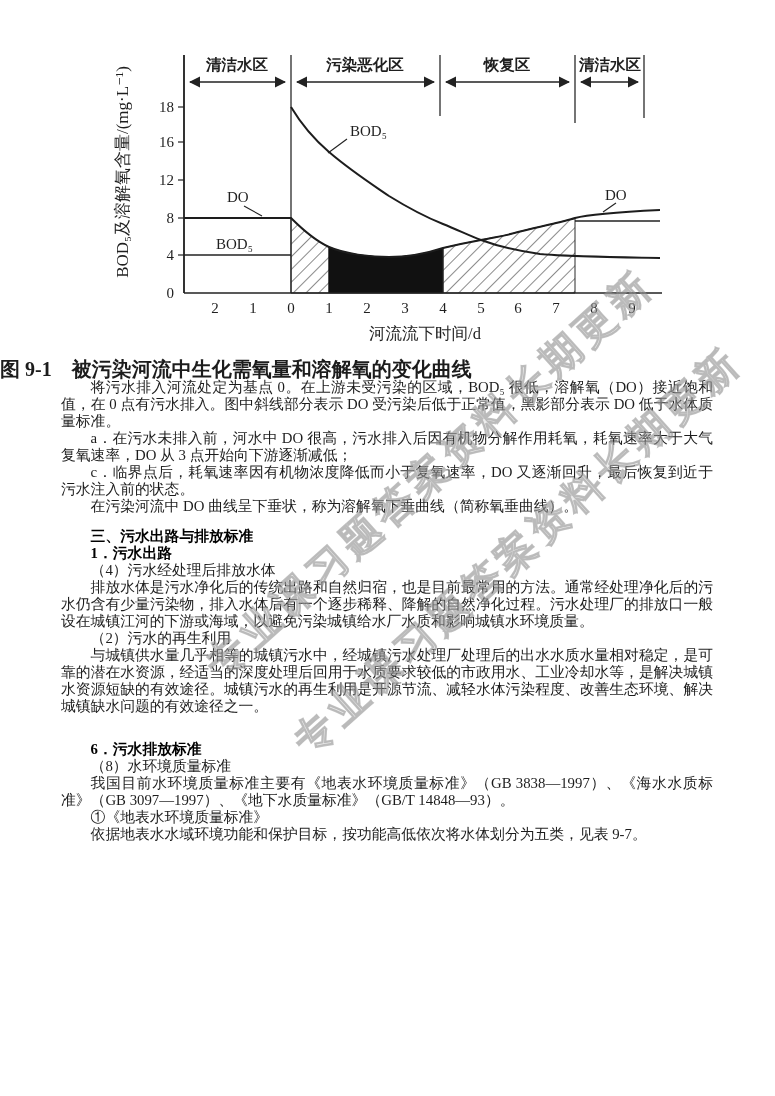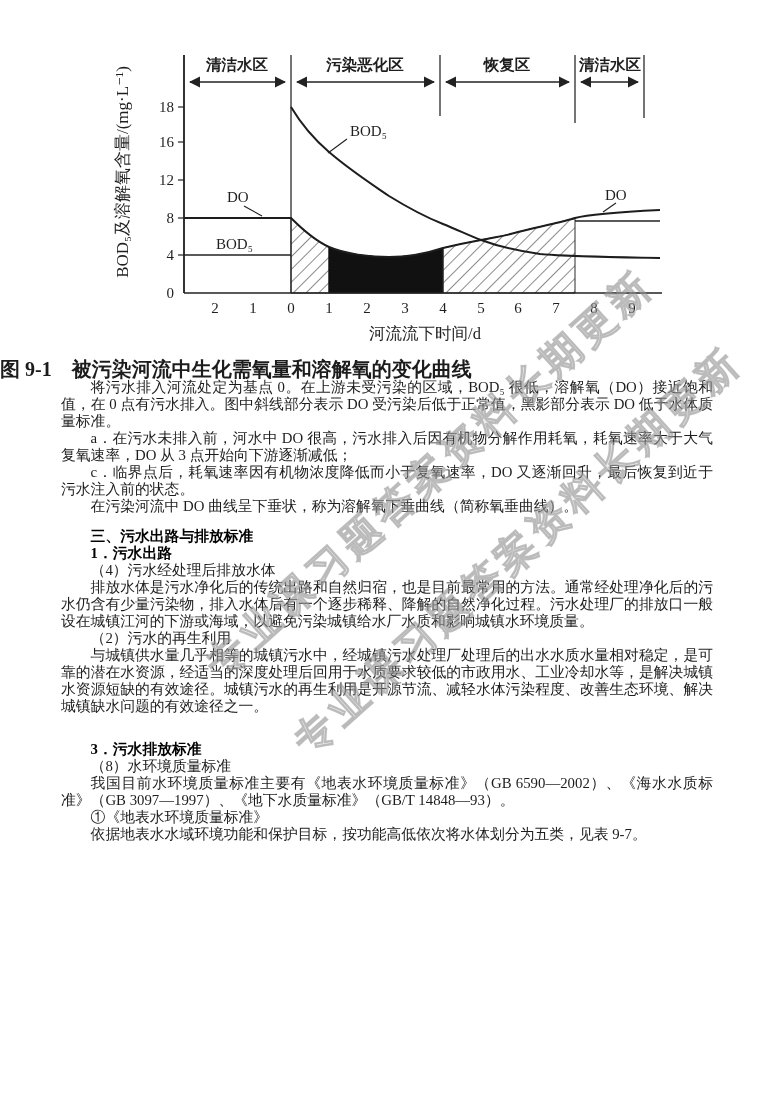--- a/index.html
+++ b/index.html
@@ -150,23 +150,23 @@
     <p class="para">在污染河流中 DO 曲线呈下垂状，称为溶解氧下垂曲线（简称氧垂曲线）。</p>
 
     <p class="hblue h-gap1">三、污水出路与排放标准</p>
     <p class="hblue">1．污水出路</p>
 
     <p class="para">（4）污水经处理后排放水体</p>
     <p class="para">排放水体是污水净化后的传统出路和自然归宿，也是目前最常用的方法。通常经处理净化后的污水仍含有少量污染物，排入水体后有一个逐步稀释、降解的自然净化过程。污水处理厂的排放口一般设在城镇江河的下游或海域，以避免污染城镇给水厂水质和影响城镇水环境质量。</p>
     <p class="para">（2）污水的再生利用</p>
     <p class="para">与城镇供水量几乎相等的城镇污水中，经城镇污水处理厂处理后的出水水质水量相对稳定，是可靠的潜在水资源，经适当的深度处理后回用于水质要求较低的市政用水、工业冷却水等，是解决城镇水资源短缺的有效途径。城镇污水的再生利用是开源节流、减轻水体污染程度、改善生态环境、解决城镇缺水问题的有效途径之一。</p>
 
-    <p class="hblue h-gap2">3．污水排放标准</p>
+    <p class="hblue h-gap2">6．污水排放标准</p>
     <p class="para">（8）水环境质量标准</p>
-    <p class="para">我国目前水环境质量标准主要有《地表水环境质量标准》（GB 6590—2002）、《海水水质标准》（GB 3097—1997）、《地下水质量标准》（GB/T 14848—93）。</p>
+    <p class="para">我国目前水环境质量标准主要有《地表水环境质量标准》（GB 3838—1997）、《海水水质标准》（GB 3097—1997）、《地下水质量标准》（GB/T 14848—93）。</p>
     <p class="para">①《地表水环境质量标准》</p>
     <p class="para">依据地表水水域环境功能和保护目标，按功能高低依次将水体划分为五类，见表 9-7。</p>
   </div>
 
   <div class="watermark wm1">专业课习题答案资料长期更新</div>
   <div class="watermark wm2">专业课习题答案资料长期更新</div>
 
 </div>
 
 </body></html>

